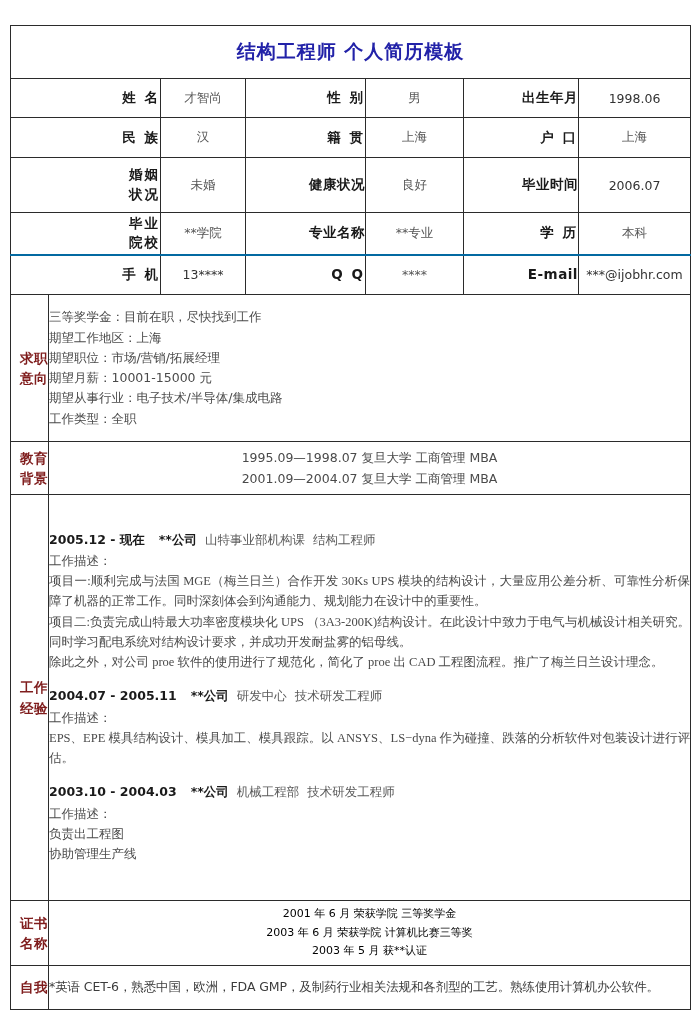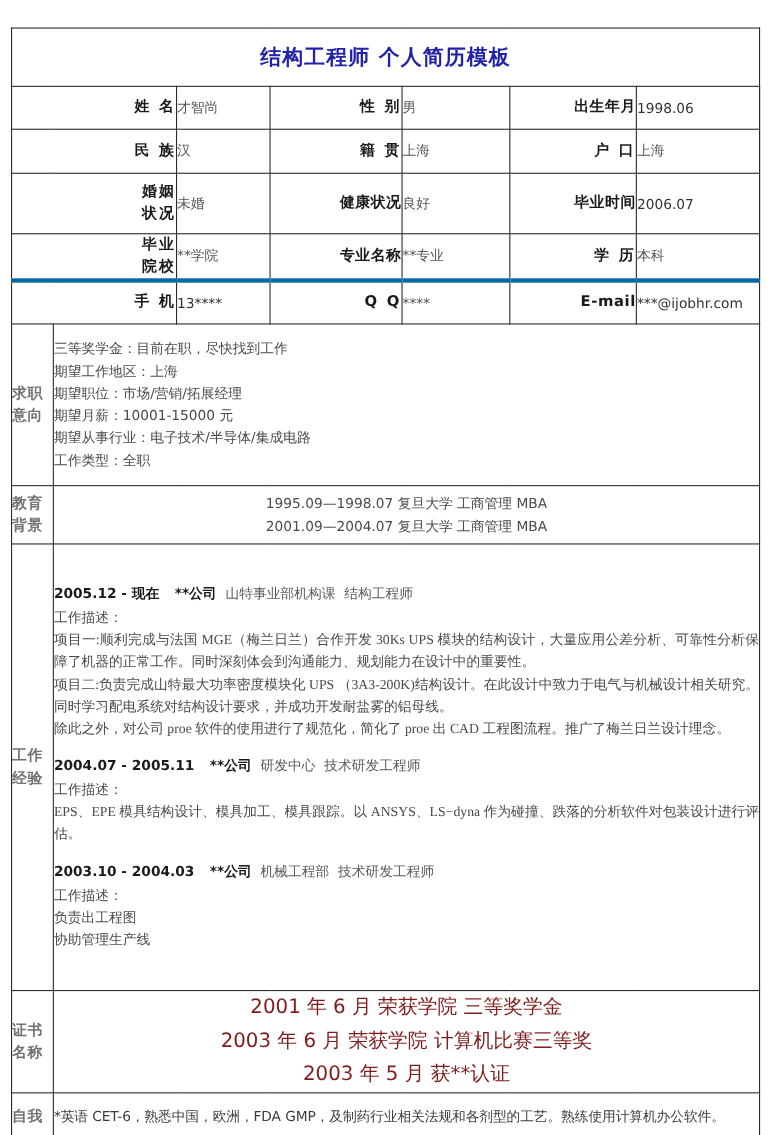--- a/index.html
+++ b/index.html
@@ -48,32 +48,32 @@
   .lbl {
     text-align: right;
     font-weight: bold;
     font-size: 13.5px;
     color: #1a1a1a;
     letter-spacing: 2px;
     line-height: 1.45;
   }
   .lbl-tight { letter-spacing: 0.5px; margin-top: 47px; }
   .val {
-    text-align: left;
+    text-align: center;
     font-size: 12.5px;
     color: #555555;
   }
   .val-dark { color: #333333; }
   
   .seclbl {
     width: 38px;
-    text-align: left;
+    text-align: right;
     font-weight: bold;
     font-size: 13.5px;
-    color: #737373;
+    color: #7f1d1d;
     line-height: 1.5;
     letter-spacing: 0.5px;
     vertical-align: middle;
   }
   .seclbl-mid { vertical-align: middle; }
   
   .body-cell {
     padding: 6px 4px 6px 8px;
     vertical-align: top;
     font-size: 12.5px;
@@ -98,31 +98,31 @@
     font-weight: bold;
     color: #1a1a1a;
   }
   .job-head .sp { display: inline-block; width: 14px; }
   .job-head .sp-sm { display: inline-block; width: 8px; }
   .job-head .lt { color: #5a5a5a; }
   .jd { color: #4a4a4a; }
   .job-block { margin-bottom: 2px; }
   .job-gap { height: 11px; }
   .edu-line { color: #4a4a4a; font-size: 12.5px; line-height: 1.72; }
-  .cert-line { color: #7f1d1d; font-size: 18px; line-height: 1.7; }
+  .cert-line { color: #000000; font-size: 11px; line-height: 1.7; }
   .self-line {
     font-size: 12.5px;
     color: #3c3c3c;
     line-height: 1.5;
     white-space: nowrap;
     letter-spacing: -0.1px;
   }
   .photo-cell { background: #ffffff; }
   
-  tr.thick-top > td { border-top: 4px solid #0369a1; }
+  tr.thick-top > td { border-top: 2px solid #0369a1; }
 </style>
 </head>
 <body>
 
 <div class="page">
   <table class="resume">
     <colgroup>
       <col style="width:38px">
       <col style="width:112px">
       <col style="width:85px">

